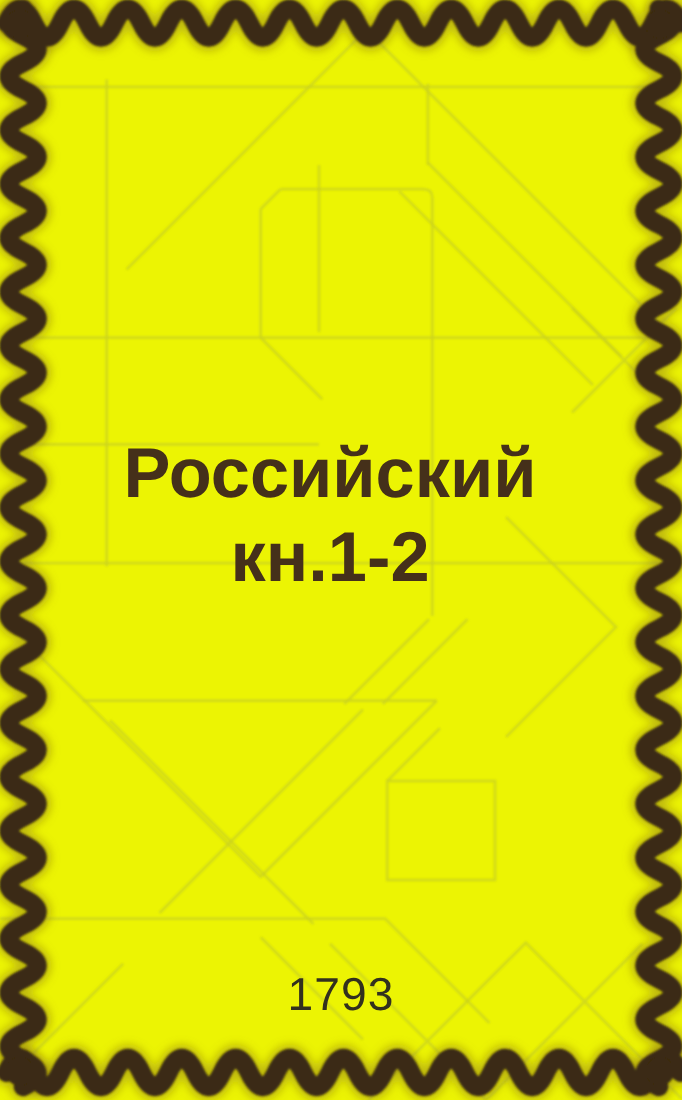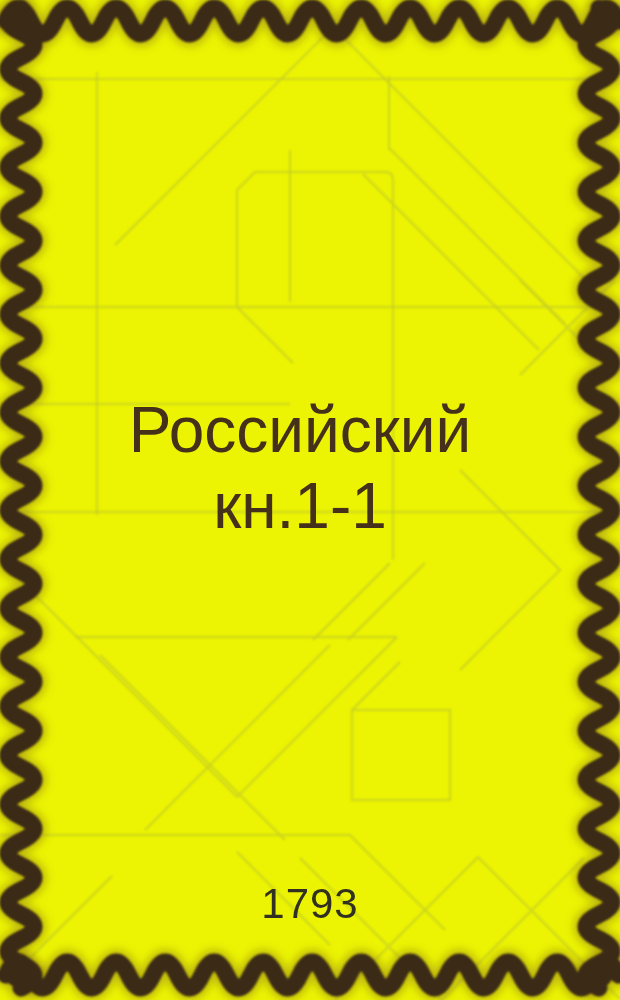--- a/index.html
+++ b/index.html
@@ -4,21 +4,21 @@
 <style>
   html,body{margin:0;padding:0;background:#ecf403;}
   .cover{
     position:relative;width:620px;height:1000px;overflow:hidden;
     background:#ecf403;
     font-family:"Liberation Sans", sans-serif;
   }
   .layer{position:absolute;left:0;top:0;width:620px;height:1000px;display:block;}
   .title{
     position:absolute;top:392px;left:20px;width:560px;
-    text-align:center;font-weight:400;font-size:64px;line-height:76px;
+    text-align:center;font-weight:700;font-size:64px;line-height:76px;
     color:#45301a;z-index:3;
   }
   .title span{display:block;}
   .year{
     position:absolute;top:880px;left:0;width:620px;
     text-align:center;font-size:42px;font-weight:400;
     color:#32301e;z-index:3;letter-spacing:1px;
   }
   .pattern{z-index:1;}
   .border{z-index:4;}
@@ -61,21 +61,21 @@
       <path d="M313 640 L390 563 M348 640 L425 563"></path>
       <path d="M300 858 L442 1000 M584 858 L442 1000 M335 1000 L478 857 L620 999"></path>
       <path d="M237 852 L330 945"></path>
       <path d="M25 963 L112 876"></path>
     </g>
     <path d="M0 683 H620" stroke="#ccd41e" stroke-width="5.5" stroke-opacity="0.85" fill="none" filter="url(#pblur)"></path>
   </svg>
 
   <div class="title">
     <span>Российский</span>
-    <span>кн.1-1</span>
+    <span>кн.1-2</span>
   </div>
 
   <div class="year">1793</div>
 
   <svg class="layer border" viewBox="0 0 620 1000">
     <defs>
       <filter id="hblur" x="-15%" y="-15%" width="130%" height="130%">
         <feGaussianBlur stdDeviation="4"></feGaussianBlur>
       </filter>
       <filter id="mblur" x="-10%" y="-10%" width="120%" height="120%">

